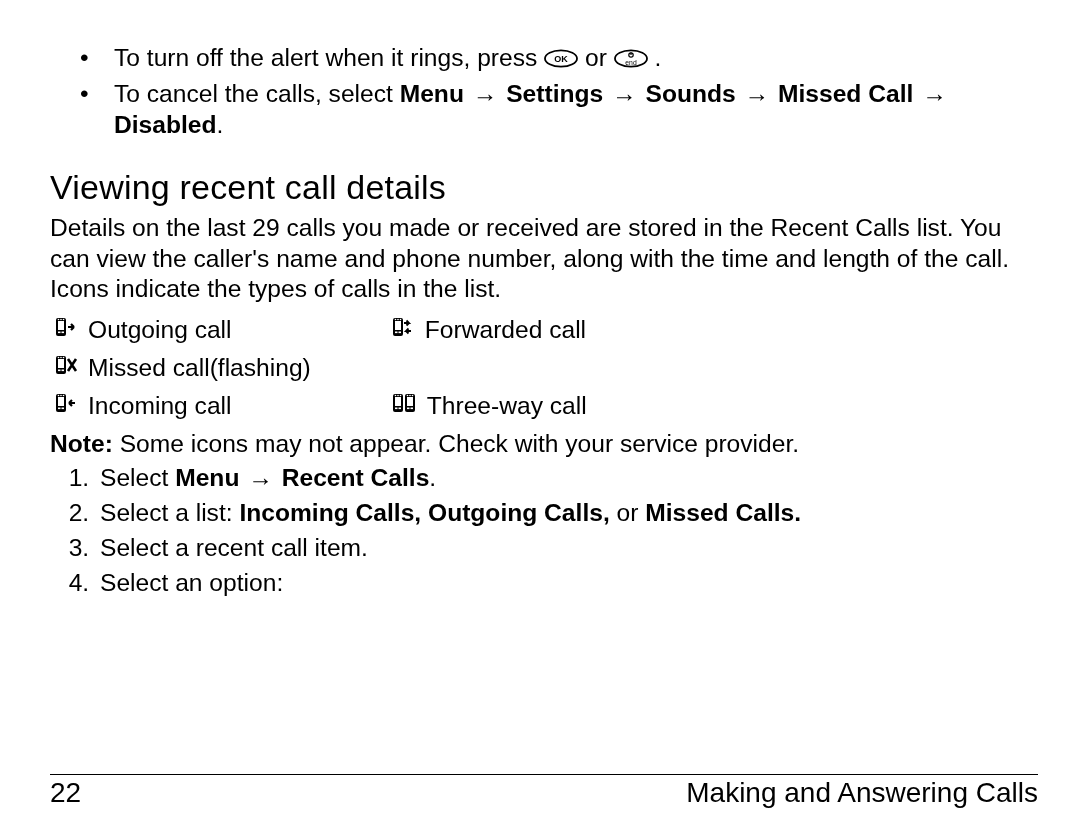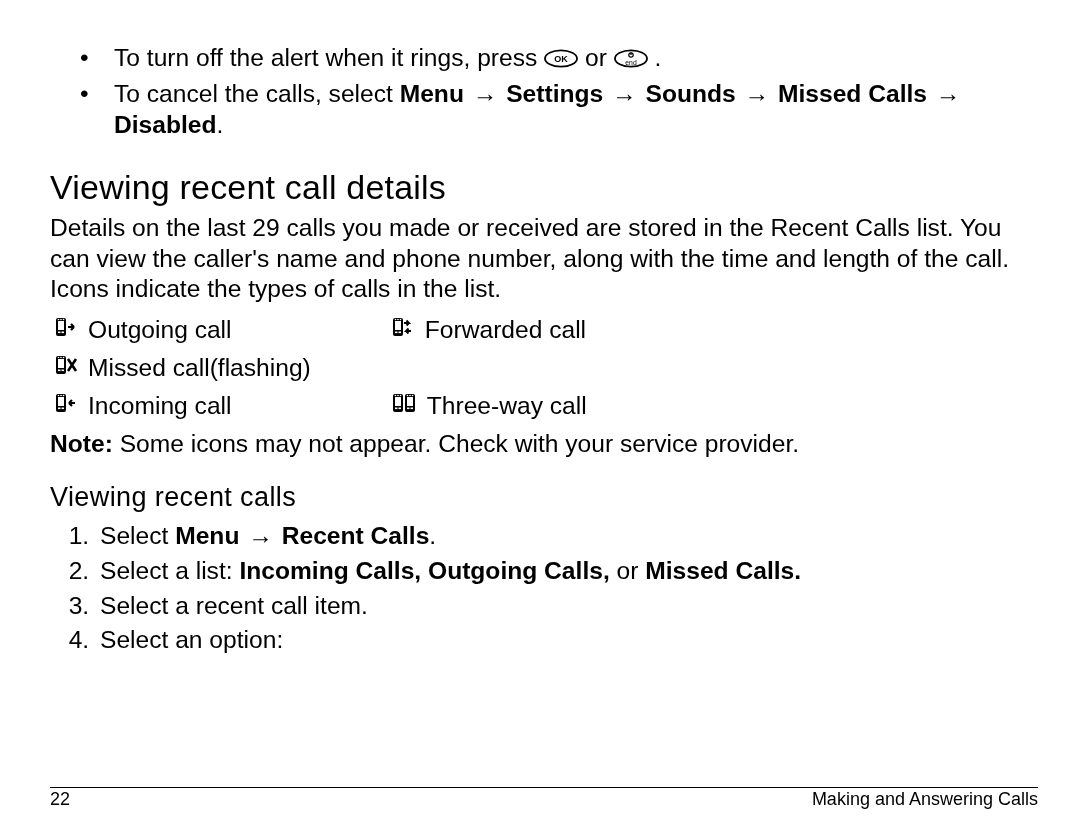--- a/index.html
+++ b/index.html
@@ -30,21 +30,21 @@
   .icon-cell{display:table-cell;vertical-align:middle;padding:0 24px 3px 0}
   .icon-cell.label{padding-right:80px}
   .icn{display:inline-block;vertical-align:middle;margin-right:10px}
   ol.steps{margin:4px 0 0 0;padding-left:46px}
   ol.steps>li{padding-left:4px;margin-bottom:4px}
   ol.steps>li::marker{font-size:24.6px}
   .footer{
     position:absolute;left:50px;right:42px;bottom:24px;
     border-top:1.5px solid #000;padding-top:0;
     display:flex;justify-content:space-between;align-items:flex-start;
-    font-size:18px;
+    font-size:28px;
   }
   .key{display:inline-block;vertical-align:middle;position:relative;top:1px}
 </style>
 </head>
 <body>
 
 <div class="content">
 
 <ul class="bullets">
   <li>
@@ -68,21 +68,21 @@
   </li>
   <li>
     <span>To cancel the calls, select </span>
     <span class="bold">
       <span>Menu</span>
       <span class="arrow">→</span>
       <span>Settings</span>
       <span class="arrow">→</span>
       <span>Sounds</span>
       <span class="arrow">→</span>
-      <span>Missed Calls</span>
+      <span>Missed Call</span>
       <span class="arrow">→</span>
       <span>Disabled</span></span><span>.</span>
   </li>
 </ul>
 
 <h2 class="section">Viewing recent call details</h2>
 <p class="body">Details on the last 29 calls you made or received are stored in the Recent Calls list. You can view the caller's name and phone number, along with the time and length of the call. Icons indicate the types of calls in the list.</p>
 
 <div class="icon-table">
   <div class="icon-row">
@@ -168,21 +168,20 @@
         </svg>
       </span><span>Three-way call</span>
     </div>
   </div>
 </div>
 
 <p class="note">
   <span class="bold">Note:</span><span> Some icons may not appear. Check with your service provider.</span>
 </p>
 
-<h3 class="subsection">Viewing recent calls</h3>
 
 <ol class="steps">
   <li>
     <span>Select </span><span class="bold"><span>Menu</span> <span class="arrow">→</span> <span>Recent Calls</span></span><span>.</span>
   </li>
   <li>
     <span>Select a list: </span><span class="bold">Incoming Calls, Outgoing Calls, </span><span>or </span><span class="bold">Missed Calls.</span>
   </li>
   <li>Select a recent call item.</li>
   <li>Select an option:</li>

